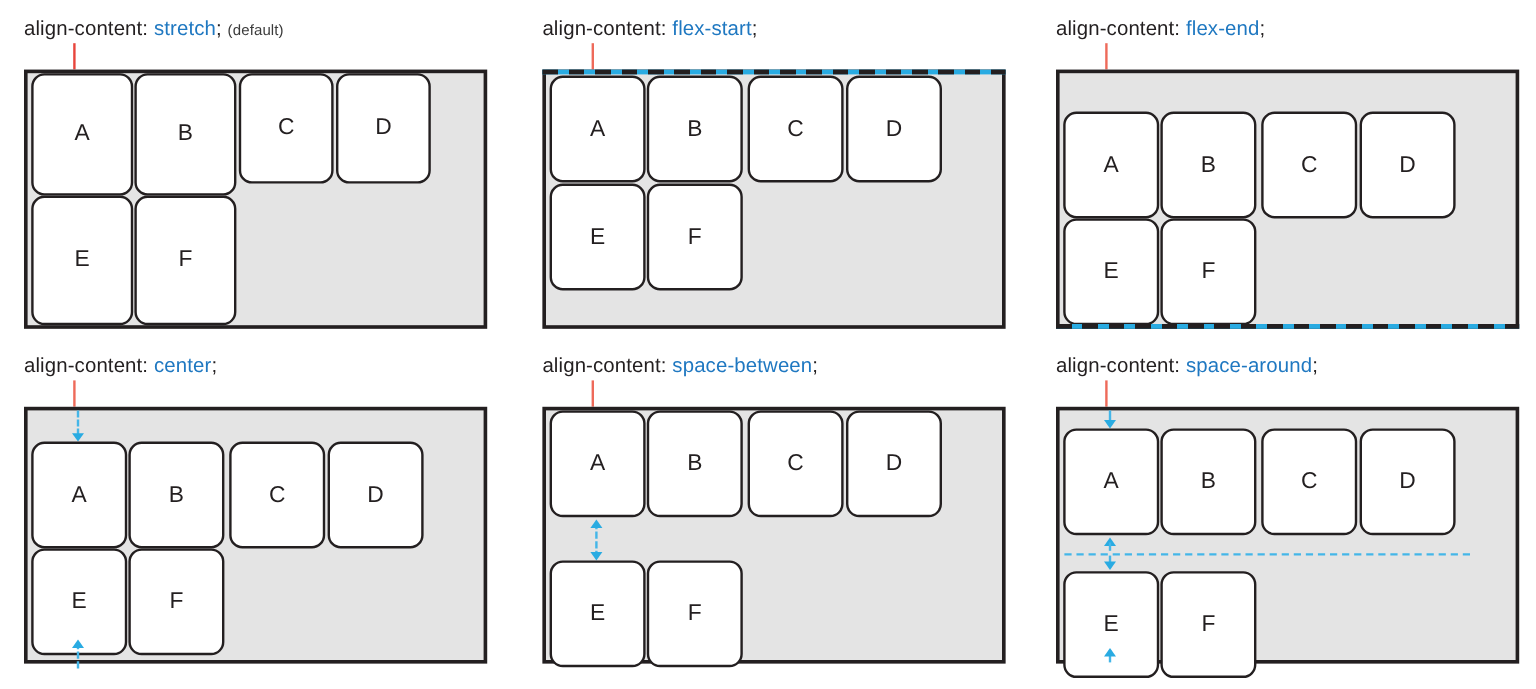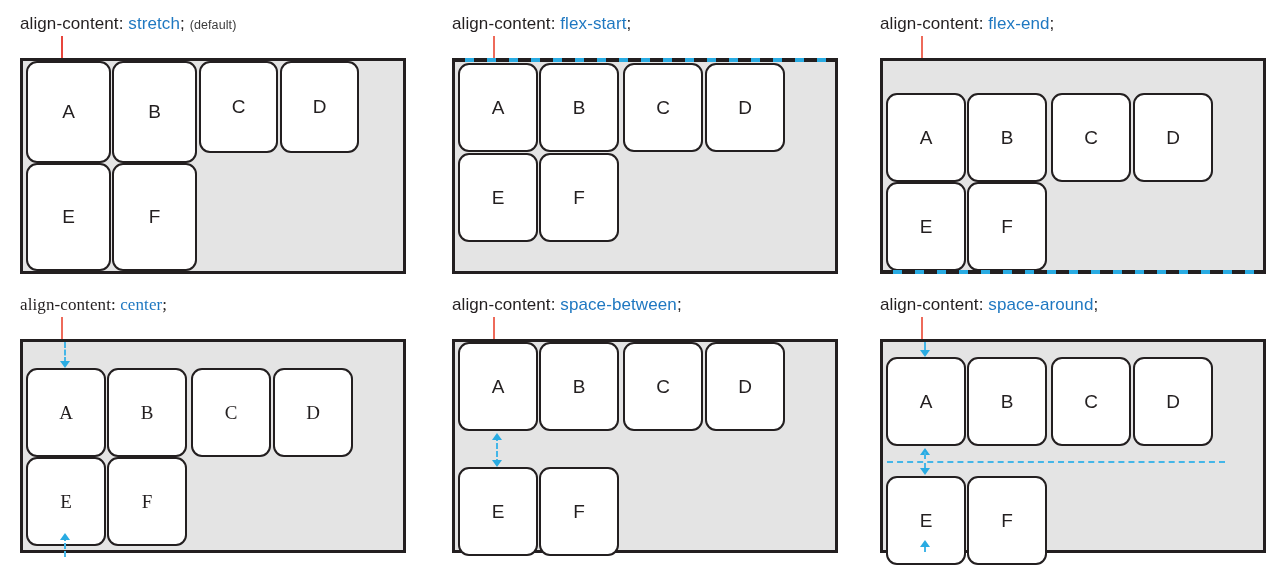--- a/index.html
+++ b/index.html
@@ -143,21 +143,21 @@
         <div class="item" style="left:250px;top:32px;width:80px;height:89px;">D</div>
         <div class="item" style="left:3px;top:121px;width:80px;height:89px;">E</div>
         <div class="item" style="left:84px;top:121px;width:80px;height:89px;">F</div>
       </div>
 
       <div class="edge-line" style="left:-3px;bottom:-3px;width:386px;"></div>
       <div class="edge-dash" style="left:-3px;bottom:-3px;width:386px;"></div>
     </div>
   </div>
 
-  <div class="cell" style="left:20px;top:295px;font-family:Liberation Serif, serif;">
+  <div class="cell" style="left:20px;top:295px;">
     <div class="cell-title"><span>align-content:</span> <span class="val">center</span><span class="semi">;</span></div>
     <div class="tick salmon"></div>
     <div class="box" style="top:44px;height:214px;">
       <div class="box-inner">
 
         <div class="vline" style="left:41px;top:0px;height:21px;"></div>
         <div class="arrow down" style="left:37px;top:19px;"></div>
         <div class="item" style="left:3px;top:26px;width:80px;height:89px;">A</div>
         <div class="item" style="left:84px;top:26px;width:80px;height:89px;">B</div>
         <div class="item" style="left:168px;top:26px;width:80px;height:89px;">C</div>

